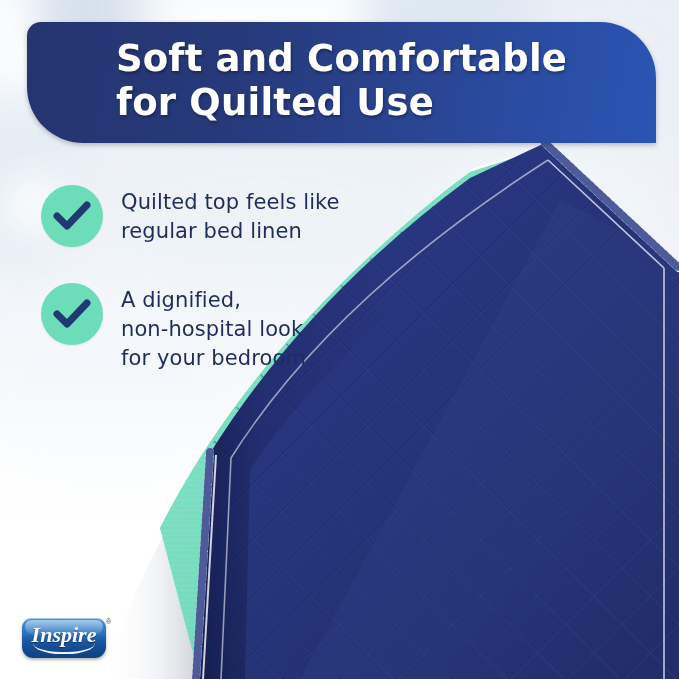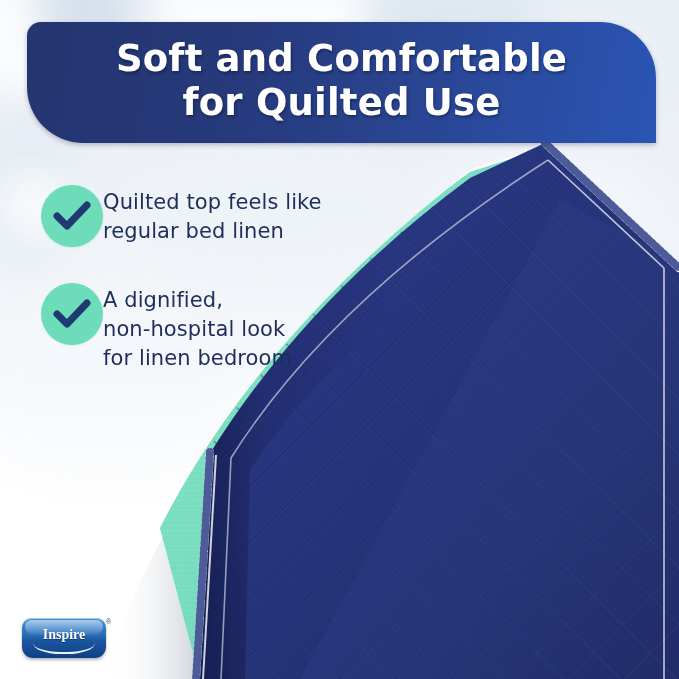--- a/index.html
+++ b/index.html
@@ -31,21 +31,21 @@
     background:linear-gradient(180deg,rgba(255,255,255,0) 0%,#ffffff 62%);}
 
   
   .banner{
     position:absolute;left:27px;top:22px;width:629px;height:121px;
     background:linear-gradient(100deg,#24356f 0%,#26397a 32%,#2a4592 62%,#2a55b4 100%);
     border-radius:14px 56px 0 56px;
     box-shadow:0 2px 5px rgba(20,30,60,.28);
     display:flex;align-items:center;justify-content:center;
   }
-  .banner-inner{text-align:center;padding-bottom:4px;}
+  .banner-inner{padding-bottom:4px;}
   .banner-line{
     color:#ffffff;
     font-family:"DejaVu Sans", sans-serif;
     font-weight:700;
     font-size:37px;
     line-height:44px;
     letter-spacing:.2px;
     text-shadow:1px 2px 3px rgba(10,18,45,.45);
     white-space:nowrap;
   }
@@ -54,20 +54,21 @@
   .bullets{position:absolute;left:41px;top:185px;width:330px;}
   .bullet{display:flex;align-items:flex-start;margin-bottom:36px;}
   .check-circle{
     flex:0 0 auto;width:62px;height:62px;border-radius:50%;
     background:#6ddcb9;
     display:flex;align-items:center;justify-content:center;
     box-shadow:0 1px 2px rgba(80,130,120,.12);
   }
   .check-circle svg{display:block;}
   .bullet-text{
+    margin-left:18px;
     color:#1f2d5c;
     font-family:"DejaVu Sans", sans-serif;
     font-size:21px;
     line-height:29px;
     letter-spacing:.1px;
     padding-top:3px;
     white-space:pre-line;
   }
 
   
@@ -87,21 +88,21 @@
   }
   .logo-gloss{
     position:absolute;left:3px;top:2px;right:3px;height:15px;
     background:linear-gradient(180deg,rgba(255,255,255,.55),rgba(255,255,255,.05));
     border-radius:7px 7px 10px 10px;
   }
   .logo-word{
     position:absolute;left:0;right:0;top:7px;text-align:center;
     color:#ffffff;
     font-family:"Liberation Serif", serif;
-    font-weight:700;font-size:14px;line-height:19px;
+    font-style:italic;font-weight:700;font-size:22px;line-height:19px;
     text-shadow:0 1px 1px rgba(0,20,60,.55);
   }
   .logo-swoosh{
     position:absolute;left:11px;top:25px;width:62px;height:9px;
     border-bottom:2px solid rgba(255,255,255,.92);
     border-radius:0 0 40px 40px/0 0 16px 16px;
   }
   .logo-reg{
     position:absolute;left:84px;top:0px;
     color:#4a4a4a;font-size:7px;font-family:"Liberation Sans", sans-serif;
@@ -232,21 +233,21 @@
     </div>
 
     <div class="bullet">
       <span class="check-circle">
         <svg width="40" height="34" viewBox="0 0 40 34">
           <path d="M5 17 L15 27 L35 6" fill="none" stroke="#1f3a73" stroke-width="7" stroke-linecap="round" stroke-linejoin="round"></path>
         </svg>
       </span>
       <span class="bullet-text">A dignified,
 non-hospital look
-for linen bedroom</span>
+for your bedroom</span>
     </div>
 
   </div>
 
   <div class="logo">
     <div class="logo-plate">
       <div class="logo-gloss"></div>
       <div class="logo-word">Inspire</div>
       <div class="logo-swoosh"></div>
     </div>

